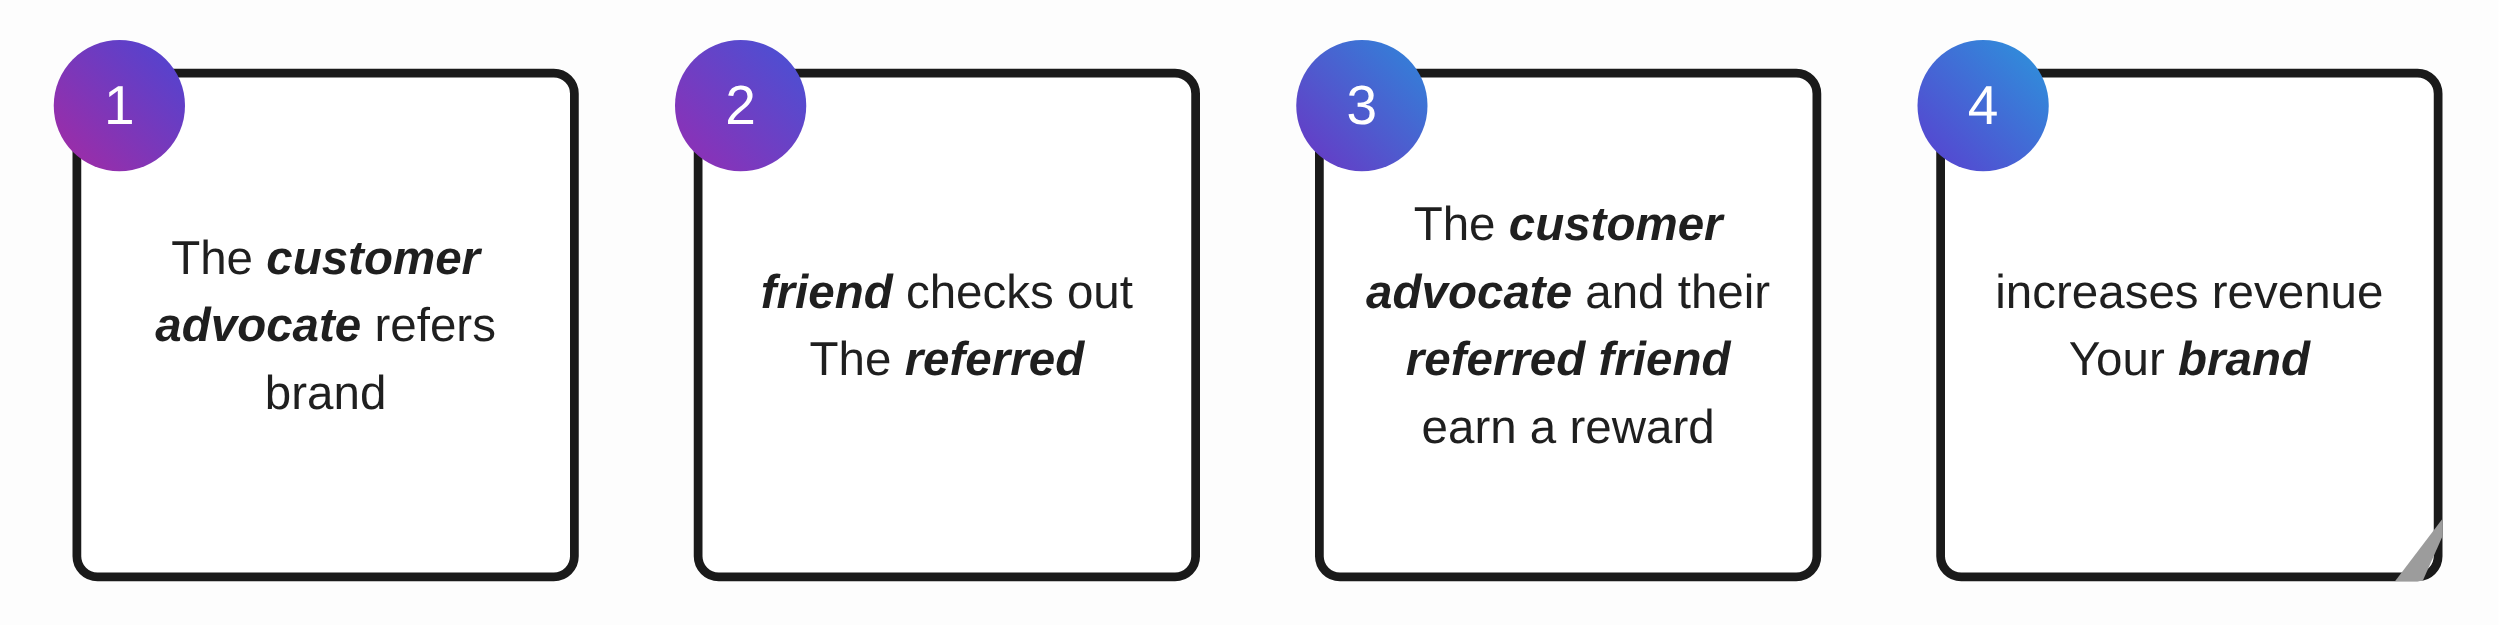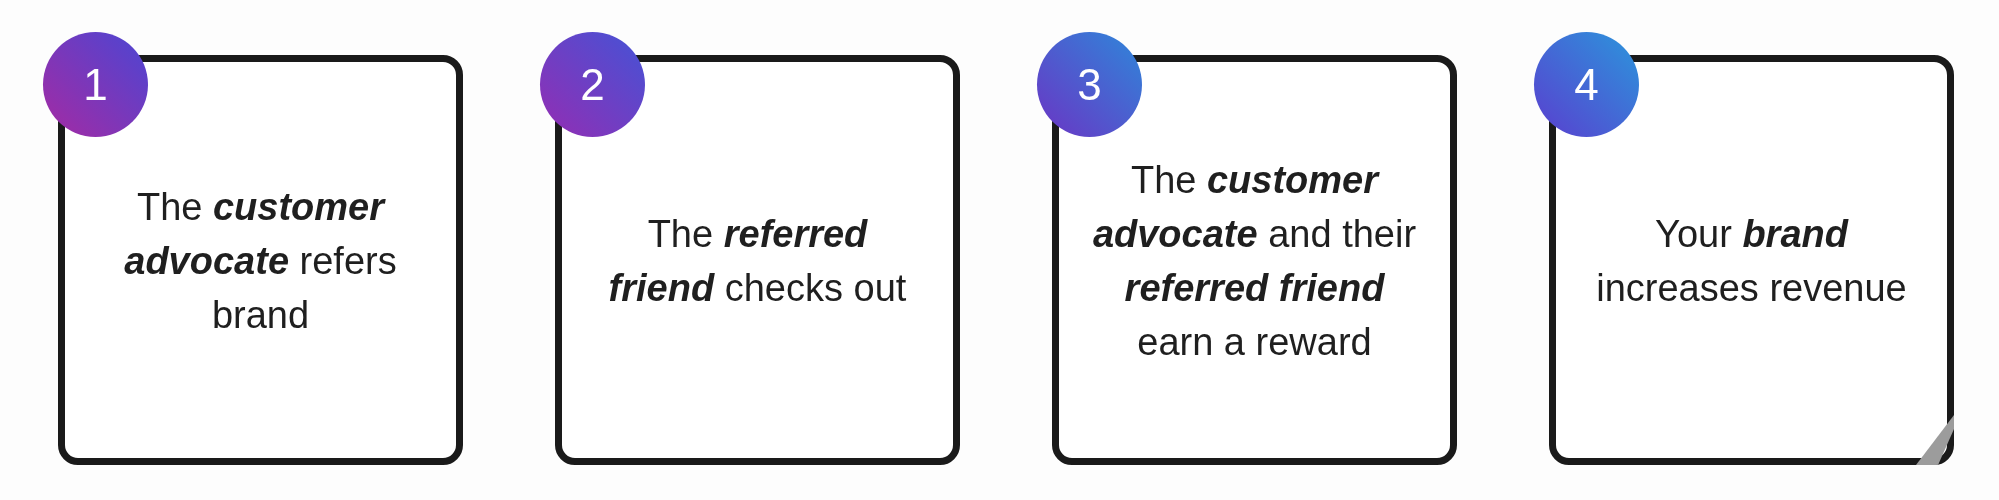--- a/index.html
+++ b/index.html
@@ -91,42 +91,42 @@
           <div><span class="em">advocate</span><span> refers</span></div>
           <div><span>brand</span></div>
         </div>
     </div>
 
     <div class="card">
       <div class="badge" style="background: linear-gradient(45deg, rgb(148, 45, 179), rgb(68, 83, 214));">
         <span class="badge-num">2</span>
       </div>
       <div class="desc">
+          <div><span class="em">friend</span><span> checks out</span></div>
           <div><span>The </span><span class="em">referred</span></div>
-          <div><span class="em">friend</span><span> checks out</span></div>
         </div>
     </div>
 
     <div class="card">
       <div class="badge" style="background: linear-gradient(45deg, rgb(107, 52, 196), rgb(46, 135, 218));">
         <span class="badge-num">3</span>
       </div>
       <div class="desc">
           <div><span>The </span><span class="em">customer</span></div>
           <div><span class="em">advocate</span><span> and their</span></div>
           <div><span class="em">referred friend</span></div>
           <div><span>earn a reward</span></div>
         </div>
     </div>
 
     <div class="card">
       <div class="badge" style="background: linear-gradient(45deg, rgb(90, 62, 207), rgb(43, 150, 220));">
         <span class="badge-num">4</span>
       </div>
       <div class="desc">
+          <div><span>increases revenue</span></div>
           <div><span>Your </span><span class="em">brand</span></div>
-          <div><span>increases revenue</span></div>
         </div>
       <div class="corner-artifact"></div>
     </div>
 
   </div>
 </div>
 
 </body></html>

